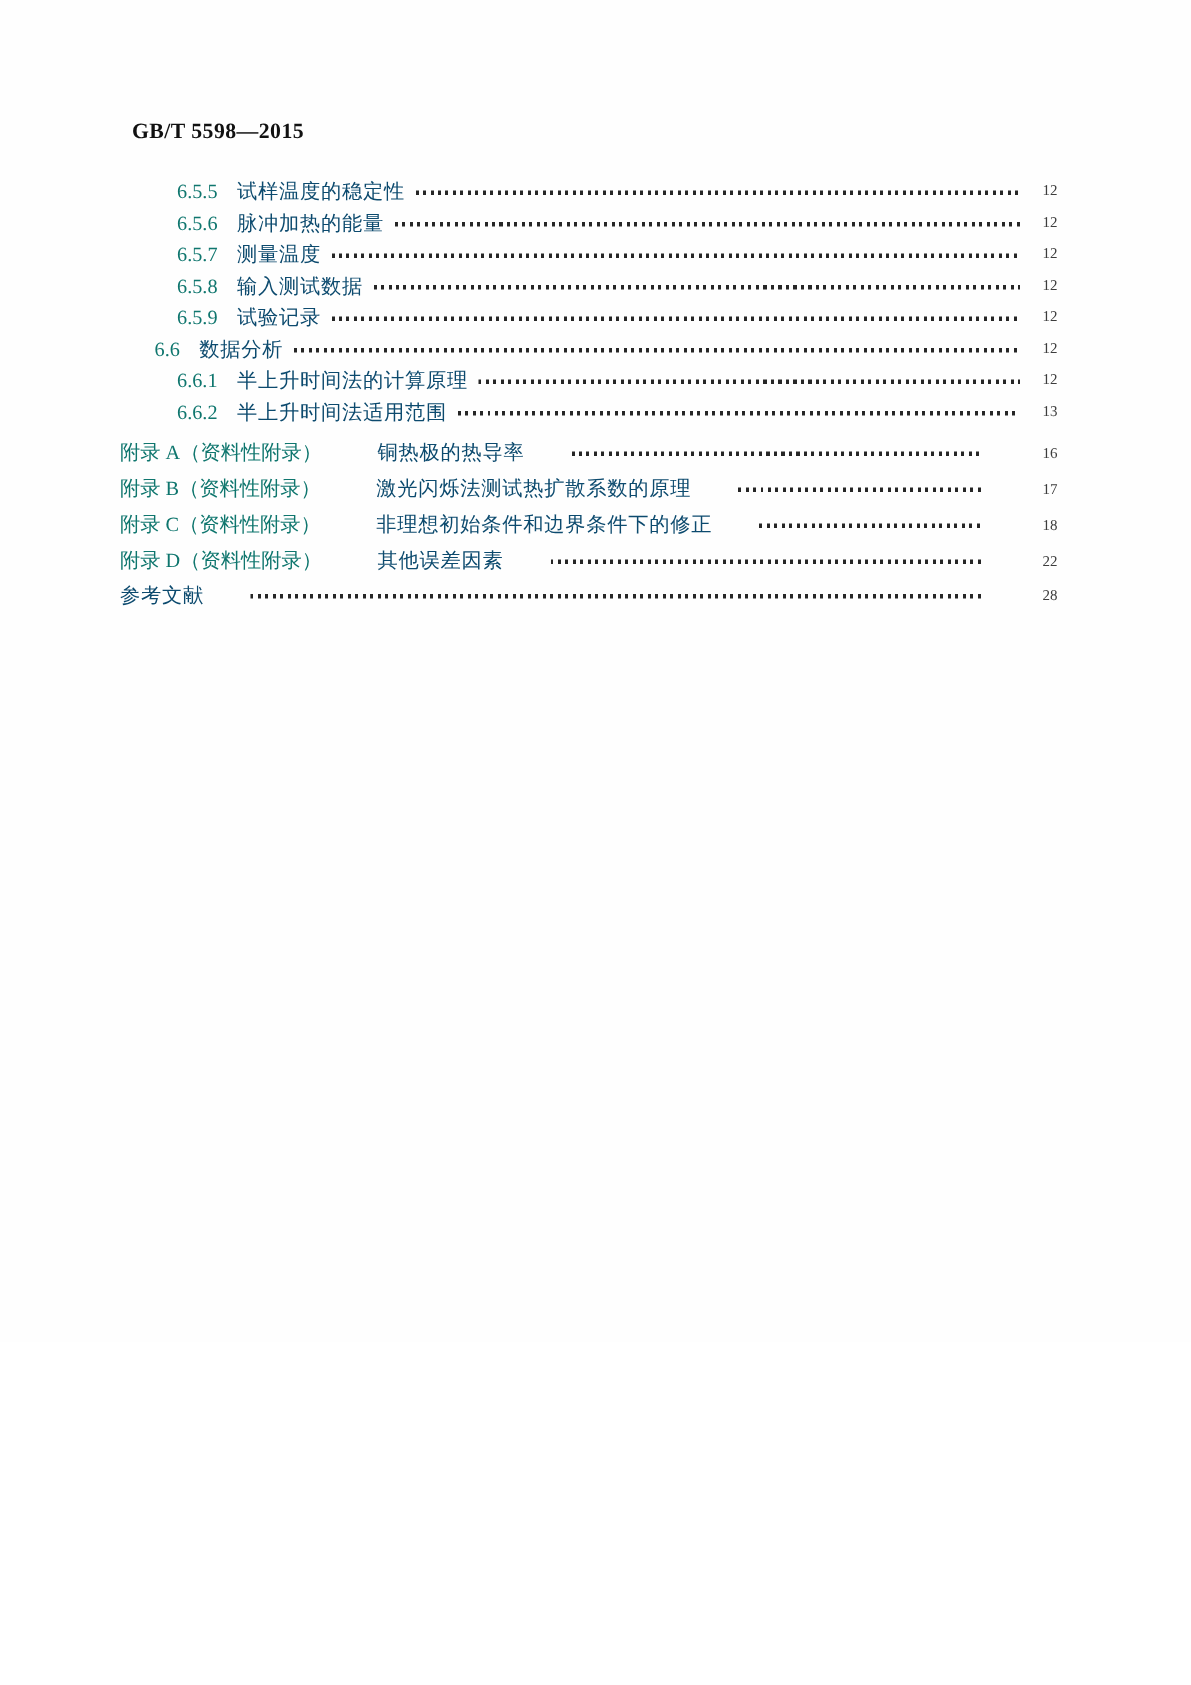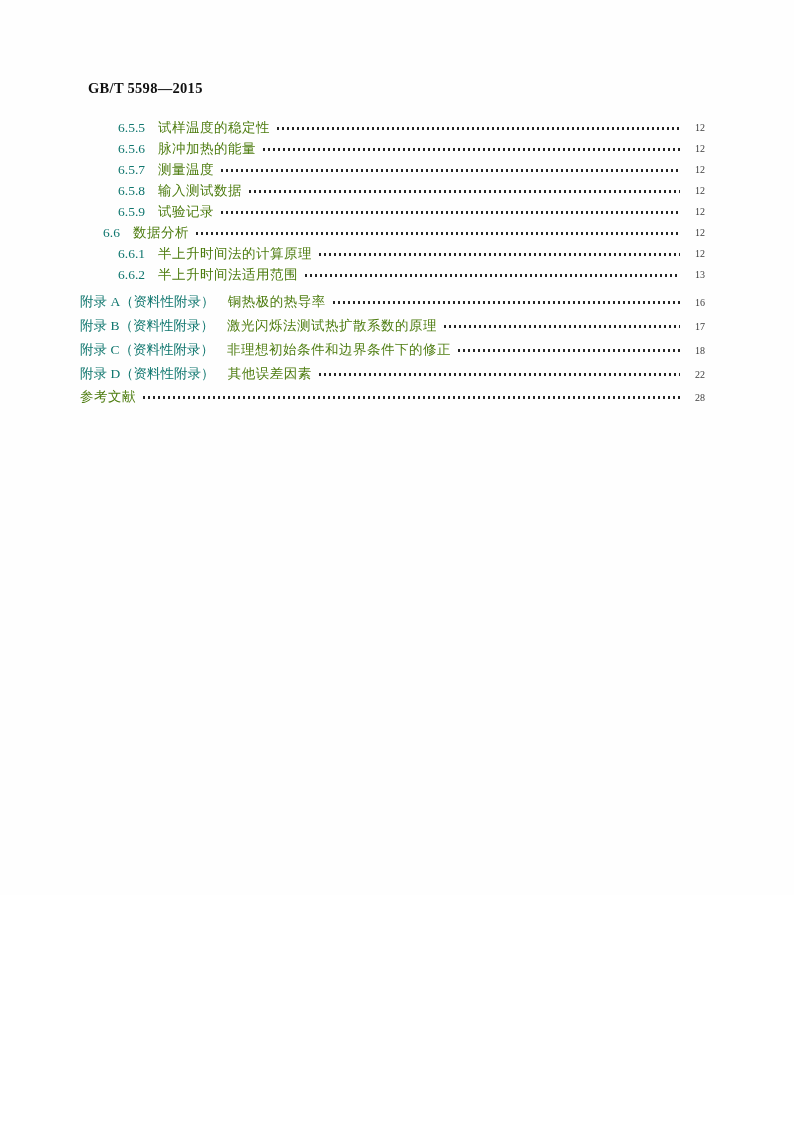--- a/index.html
+++ b/index.html
@@ -40,32 +40,32 @@
   }
   .toc-row.grp-appendix {
     height: 24px;
   }
   .toc-row.grp-appendix.first-appendix {
     margin-top: 5px;
   }
   .toc-row.grp-backmatter {
     height: 22px;
   }
-  .toc-row.lvl1 { padding-left: 0; }
+  .toc-row.lvl1 { padding-left: 0; gap: 24px; }
   .toc-row.lvl2 { padding-left: 23px; }
   .toc-row.lvl3 { padding-left: 38px; }
   .num {
     margin-right: 13px;
     color: #0f766e;
   }
   .num:empty {
     display: none;
   }
   .title {
-    color: #4d7c0f;
+    color: #0c4a6e;
     letter-spacing: 0.5px;
   }
   .leader {
     flex: 1 1 auto;
     height: 3px;
     margin: 1px 7px 0 7px;
     background-image: repeating-linear-gradient(to right, #262626 0px, #262626 2px, transparent 2px, transparent 5px);
     background-repeat: repeat-x;
     background-position: left center;
   }

